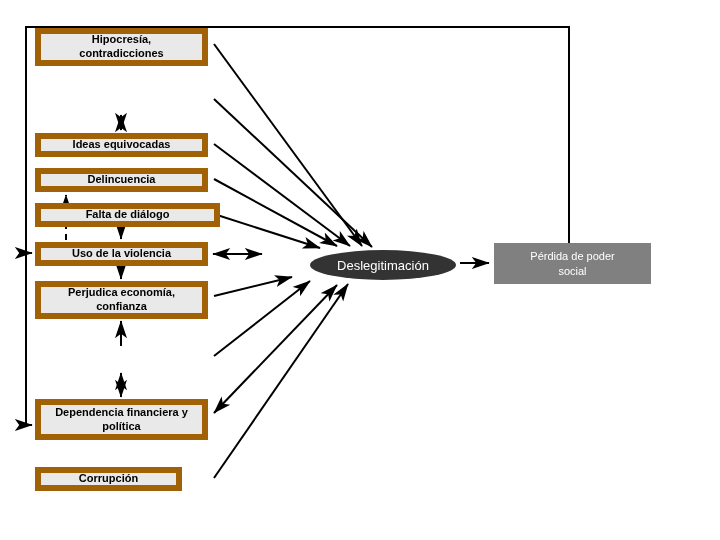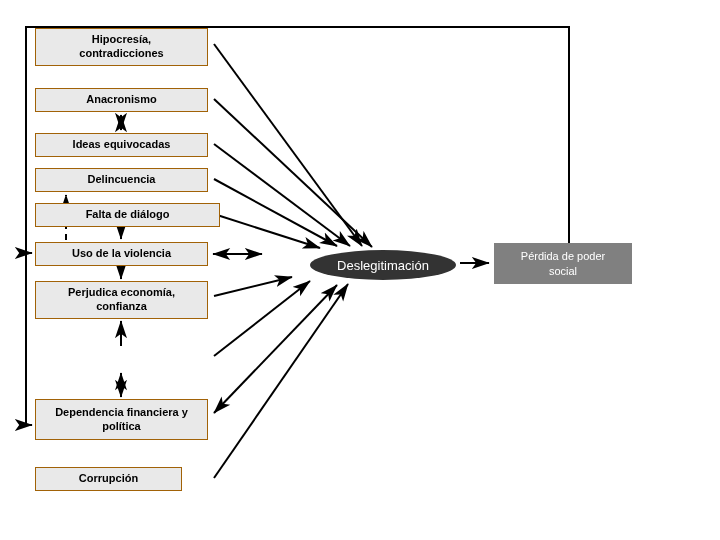--- a/index.html
+++ b/index.html
@@ -18,21 +18,21 @@
   svg#diagram {
     position: absolute;
     left: 0;
     top: 0;
     width: 720px;
     height: 540px;
   }
   .node-box {
     position: absolute;
     background: #e9e9e9;
-    border: 1px solid #a16207;
+    border: 6px solid #a16207;
     box-sizing: border-box;
     display: flex;
     align-items: center;
     justify-content: center;
     text-align: center;
     font-weight: bold;
     font-size: 11px;
     color: #000000;
     line-height: 1.25;
     padding: 2px 4px;
@@ -116,23 +116,20 @@
 
       <line x1="460" y1="263" x2="489" y2="263" marker-end="url(#ah)"></line>
     </g>
   </svg>
 
   <div class="node-box" style="left:35px; top:28px; width:173px; height:38px;">
     <span class="node-label">Hipocresía,
 contradicciones</span>
   </div>
 
-  <div class="node-box" style="left:35px; top:88px; width:173px; height:24px;">
-    <span class="node-label">Anacronismo</span>
-  </div>
 
   <div class="node-box" style="left:35px; top:133px; width:173px; height:24px;">
     <span class="node-label">Ideas equivocadas</span>
   </div>
 
   <div class="node-box" style="left:35px; top:168px; width:173px; height:24px;">
     <span class="node-label">Delincuencia</span>
   </div>
 
   <div class="node-box" style="left:35px; top:203px; width:185px; height:24px;">
@@ -155,18 +152,18 @@
   </div>
 
   <div class="node-box" style="left:35px; top:467px; width:147px; height:24px;">
     <span class="node-label">Corrupción</span>
   </div>
 
   <div class="hub-ellipse" style="left:310px; top:250px; width:146px; height:30px;">
     <span class="node-label">Deslegitimación</span>
   </div>
 
-  <div class="outcome-box" style="left:494px; top:243px; width:138px; height:41px;">
+  <div class="outcome-box" style="left:494px; top:243px; width:157px; height:41px;">
     <span class="node-label">Pérdida de poder
 social</span>
   </div>
 
 </div>
 
 </body></html>

